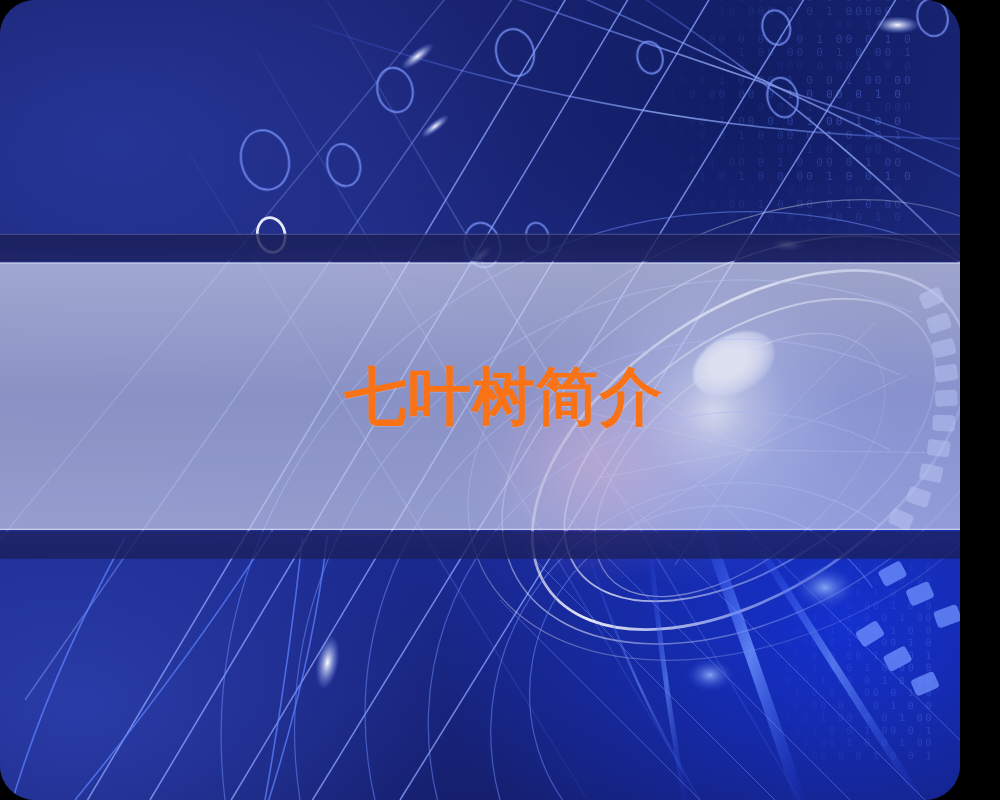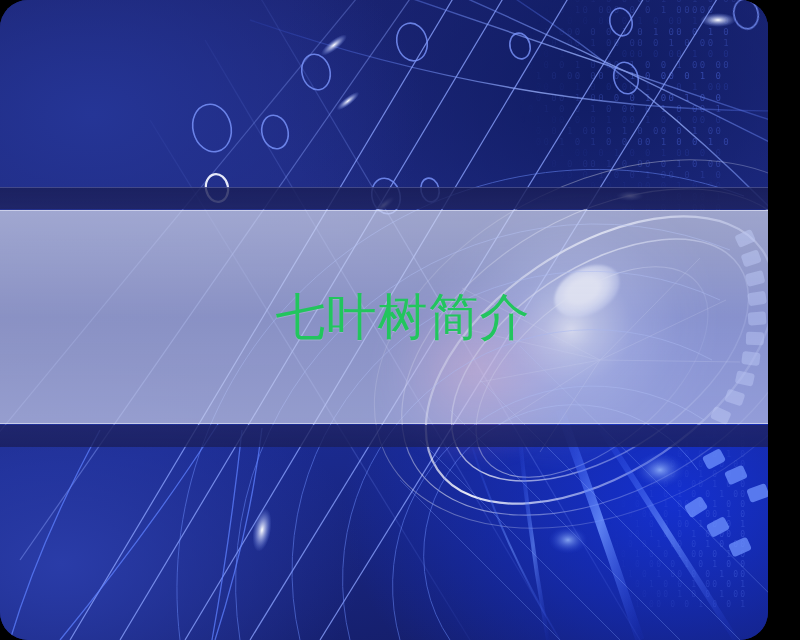--- a/index.html
+++ b/index.html
@@ -108,22 +108,22 @@
   }
 
   
   #title-wrap{
     position:absolute;left:0;top:210px;width:800px;height:214px;
     display:flex;align-items:center;justify-content:center;
   }
   #slide-title{
     font-family:"DejaVu Sans","Liberation Sans",sans-serif;
     font-size:50px;
-    font-weight:400;
-    color:#22c55e;
+    font-weight:700;
+    color:#f97316;
     letter-spacing:1px;
     line-height:1;
     margin:0;
     padding-left:6px;
     text-shadow:0 1px 0 rgba(255,255,255,.18);
     white-space:nowrap;
   }
 </style>
 </head>
 <body>

